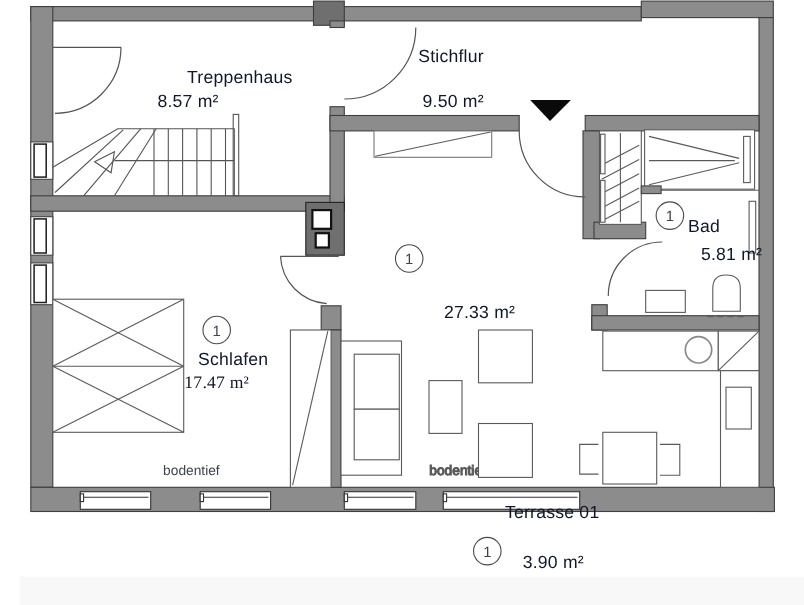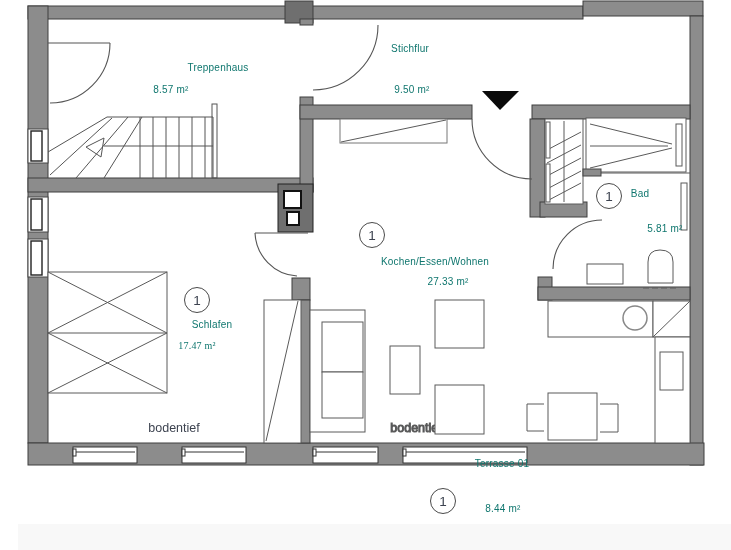--- a/index.html
+++ b/index.html
@@ -1,18 +1,18 @@
 <!DOCTYPE html>
 <html><head>
 <meta charset="utf-8">
 <style>
   html,body { margin:0; padding:0; background:#ffffff; font-family:"Liberation Sans", sans-serif; }
   .canvas { position:relative; width:731px; height:550px; background:#ffffff; overflow:hidden; }
   .plan-svg { position:absolute; left:0; top:0; }
-  .lbl { position:absolute; transform:translateX(-50%); font-size:10px; color:#0f766e; white-space:nowrap; letter-spacing:.2px; }
+  .lbl { position:absolute; transform:translateX(-50%); font-size:16px; color:#0f172a; white-space:nowrap; letter-spacing:.2px; }
   .badge { position:absolute; width:26px; height:26px; box-sizing:border-box; border:1.4px solid #4a4a4a;
            border-radius:50%; background:#ffffff; display:flex; align-items:center; justify-content:center;
            font-size:13.5px; color:#3d4350; }
   svg text { font-family:"Liberation Sans", sans-serif; font-size:12.5px; fill:#3d4350; }
 </style>
 </head>
 <body>
 
 <div class="canvas">
 
@@ -195,28 +195,27 @@
     <text x="174" y="432" text-anchor="middle">bodentief</text>
   </svg>
 
   <div class="lbl" style="left:170px; top:62px;margin-left:48px;">Treppenhaus</div>
   <div class="lbl" style="left:171px; top:84px;">8.57 m²</div>
 
   <div class="lbl" style="left:410px; top:43px;">Stichflur</div>
   <div class="lbl" style="left:412px; top:64px;margin-top:20px;">9.50 m²</div>
 
   <div class="badge" style="left:596px; top:183px;">1</div>
-  <div class="lbl" style="left:640px; top:188px;">Bad</div>
+  <div class="lbl" style="left:640px; top:198px;">Bad</div>
   <div class="lbl" style="left:640px; top:223px;margin-left:25px;">5.81 m²</div>
 
   <div class="badge" style="left:359px; top:222px;">1</div>
-  <div class="lbl" style="left:435px; top:256px;">Kochen/Essen/Wohnen</div>
-  <div class="lbl" style="left:448px; top:276px;text-align:center;">27.33 m²</div>
+  <div class="lbl" style="left:436px; top:276px;text-align:center;">27.33 m²</div>
 
   <div class="badge" style="left:184px; top:287px;">1</div>
   <div class="lbl" style="left:212px; top:319px;text-align:center;">Schlafen</div>
   <div class="lbl" style="left:197px; top:340px;font-family:Liberation Serif, serif;">17.47 m²</div>
 
   <div class="badge" style="left:430px; top:488px;">1</div>
   <div class="lbl" style="left:502px; top:458px;">Terrasse 01</div>
-  <div class="lbl" style="left:503px; top:503px;">8.44 m²</div>
+  <div class="lbl" style="left:503px; top:503px;">3.90 m²</div>
 
 </div>
 
 </body></html>

